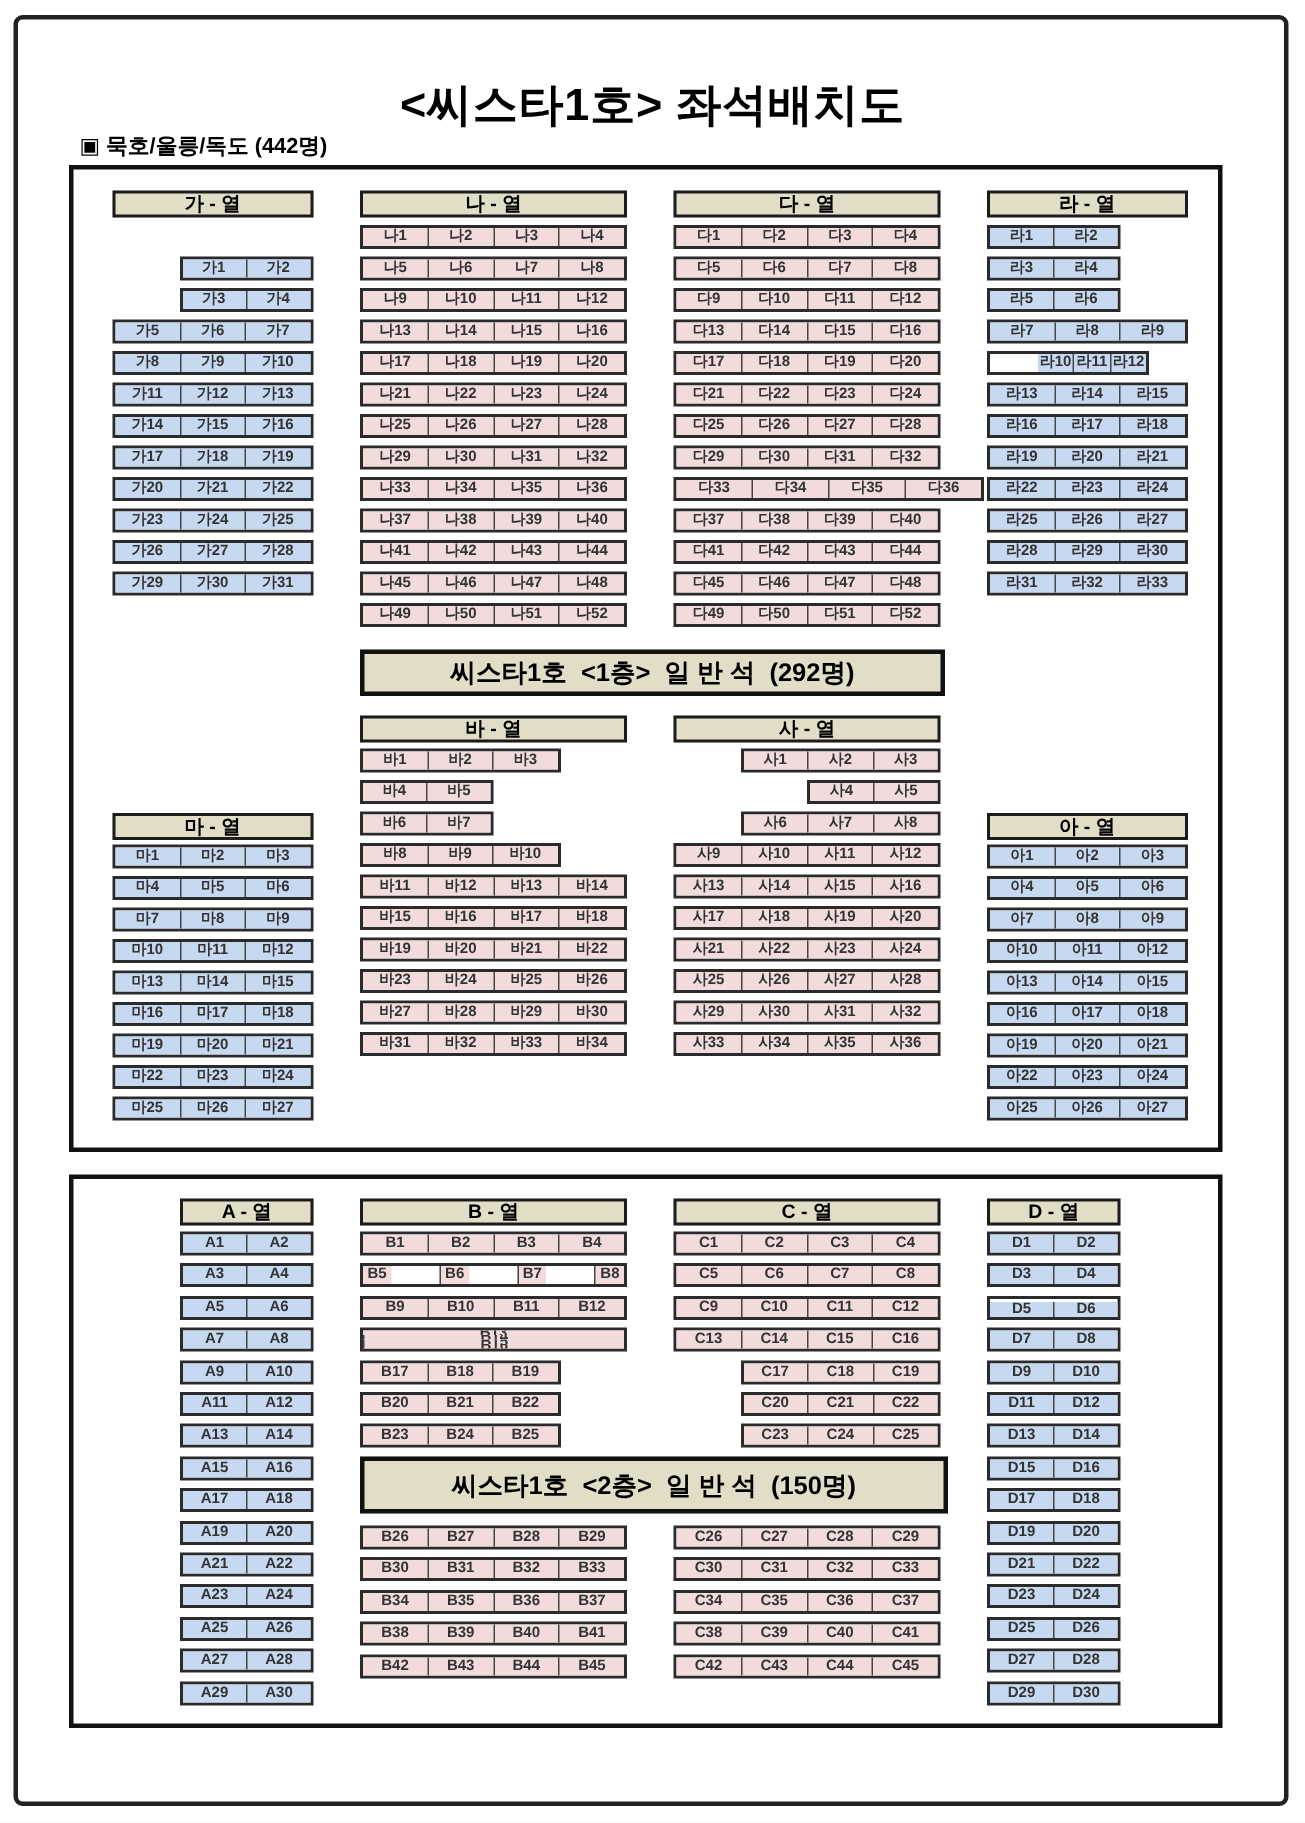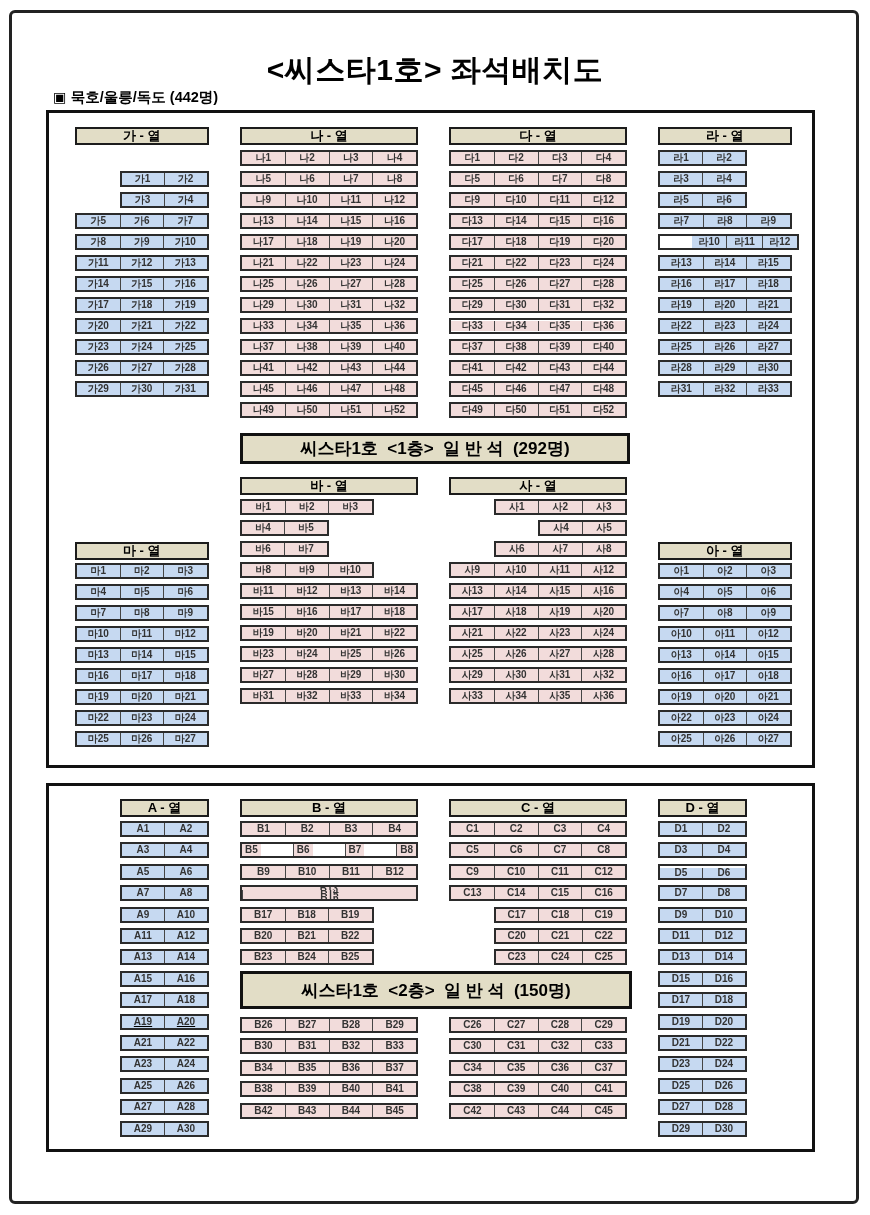--- a/index.html
+++ b/index.html
@@ -234,21 +234,21 @@
       <div class="seat pink">다26</div>
       <div class="seat pink">다27</div>
       <div class="seat pink">다28</div>
     </div>
     <div class="seat-row" style="left: 449px; top: 297px; width: 178px;">
       <div class="seat pink">다29</div>
       <div class="seat pink">다30</div>
       <div class="seat pink">다31</div>
       <div class="seat pink">다32</div>
     </div>
-    <div class="seat-row" style="left: 449px; top: 318px; width: 178px; align-items: center;">
+    <div class="seat-row" style="left: 449px; top: 318px; width: 207px;">
       <div class="seat pink">다33</div>
       <div class="seat pink">다34</div>
       <div class="seat pink">다35</div>
       <div class="seat pink">다36</div>
     </div>
     <div class="seat-row" style="left: 449px; top: 339px; width: 178px;">
       <div class="seat pink">다37</div>
       <div class="seat pink">다38</div>
       <div class="seat pink">다39</div>
       <div class="seat pink">다40</div>
@@ -282,21 +282,21 @@
     </div>
     <div class="seat-row" style="left: 658px; top: 192px; width: 89px;">
       <div class="seat blue">라5</div>
       <div class="seat blue">라6</div>
     </div>
     <div class="seat-row" style="left: 658px; top: 213px; width: 133.5px;">
       <div class="seat blue">라7</div>
       <div class="seat blue">라8</div>
       <div class="seat blue">라9</div>
     </div>
-    <div class="seat-row" style="left: 658px; top: 234px; width: 141px; padding-left: 32px;">
+    <div class="seat-row" style="left: 658px; top: 234px; width: 108px; padding-left: 32px;">
       <div class="seat blue">라10</div>
       <div class="seat blue">라11</div>
       <div class="seat blue">라12</div>
     </div>
     <div class="seat-row" style="left: 658px; top: 255px; width: 133.5px;">
       <div class="seat blue">라13</div>
       <div class="seat blue">라14</div>
       <div class="seat blue">라15</div>
     </div>
     <div class="seat-row" style="left: 658px; top: 276px; width: 133.5px;">
@@ -563,21 +563,21 @@
       <div class="seat blue">A14</div>
     </div>
     <div class="seat-row" style="left: 120px; top: 970.8px; width: 89px;">
       <div class="seat blue">A15</div>
       <div class="seat blue">A16</div>
     </div>
     <div class="seat-row" style="left: 120px; top: 992.2px; width: 89px;">
       <div class="seat blue">A17</div>
       <div class="seat blue">A18</div>
     </div>
-    <div class="seat-row" style="left: 120px; top: 1013.6px; width: 89px; text-decoration: underline;">
+    <div class="seat-row" style="left: 120px; top: 1013.6px; width: 89px;">
       <div class="seat blue">A19</div>
       <div class="seat blue">A20</div>
     </div>
     <div class="seat-row" style="left: 120px; top: 1035px; width: 89px;">
       <div class="seat blue">A21</div>
       <div class="seat blue">A22</div>
     </div>
     <div class="seat-row" style="left: 120px; top: 1056.4px; width: 89px;">
       <div class="seat blue">A23</div>
       <div class="seat blue">A24</div>

